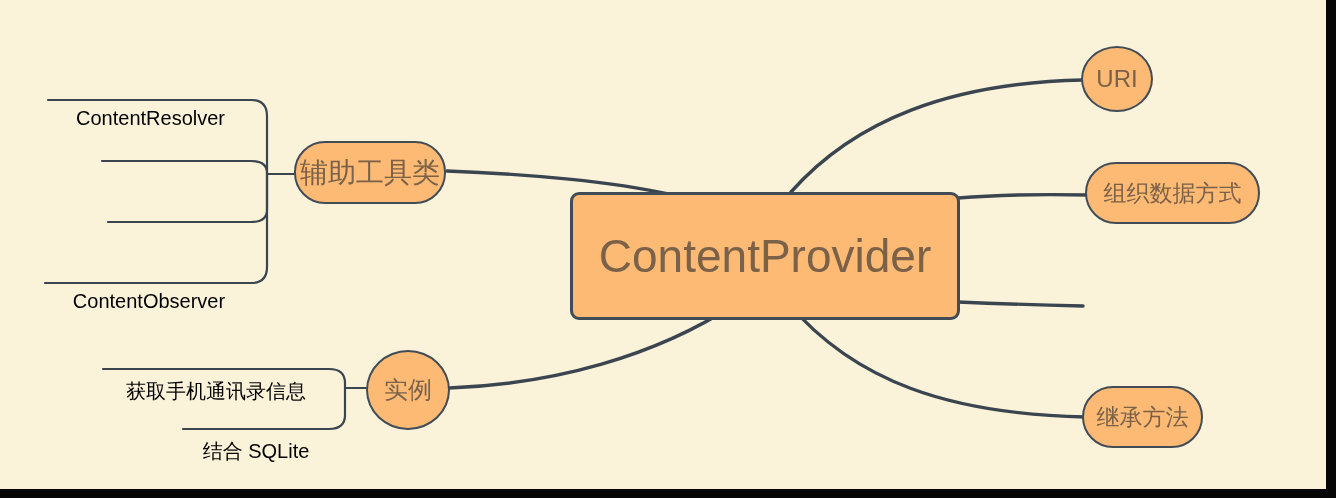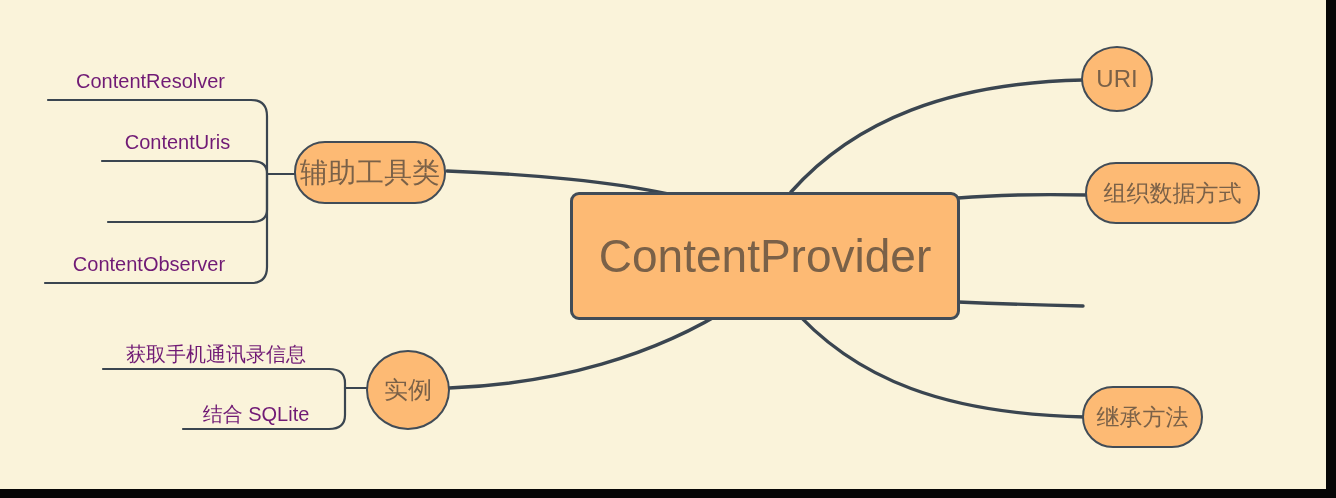--- a/index.html
+++ b/index.html
@@ -14,21 +14,21 @@
         display:flex;align-items:center;justify-content:center;color:#7A6148;white-space:nowrap;}
   .root-node{left:570px;top:192px;width:390px;height:128px;border-width:3px;border-radius:9px;
         font-size:46px;}
   .n-helper{left:294px;top:141px;width:152px;height:63px;border-radius:31px;font-size:28px;}
   .n-example{left:366px;top:350px;width:84px;height:80px;border-radius:50%;font-size:24px;}
   .n-uri{left:1081px;top:46px;width:72px;height:66px;border-radius:50%;font-size:24px;}
   .n-organize{left:1085px;top:162px;width:175px;height:62px;border-radius:31px;font-size:23px;}
   .n-mime{left:1080px;top:274px;width:202px;height:62px;border-radius:31px;font-size:23px;}
   .n-inherit{left:1082px;top:386px;width:121px;height:62px;border-radius:31px;font-size:23px;}
 
-  .childlabel{position:absolute;color:#701a75;text-align:center;white-space:nowrap;font-size:20px;}
+  .childlabel{position:absolute;color:#000000;text-align:center;white-space:nowrap;font-size:20px;margin-top:37px;}
   .c-resolver{left:48px;top:70px;width:205px;}
   .c-uris{left:102px;top:131px;width:151px;}
   .c-matcher{left:108px;top:192px;width:145px;}
   .c-observer{left:45px;top:253px;width:208px;}
   .c-contacts{left:103px;top:341px;width:226px;}
   .c-sqlite{left:183px;top:401px;width:146px;text-align:center;}
 </style>
 </head>
 <body>
 
@@ -70,20 +70,19 @@
       <span>URI</span>
     </div>
     <div class="node n-organize">
       <span>组织数据方式</span>
     </div>
     <div class="node n-inherit">
       <span>继承方法</span>
     </div>
 
     <div class="childlabel c-resolver">ContentResolver</div>
-    <div class="childlabel c-uris">ContentUris</div>
     <div class="childlabel c-observer">ContentObserver</div>
 
     <div class="childlabel c-contacts">获取手机通讯录信息</div>
     <div class="childlabel c-sqlite">结合 SQLite</div>
 
   </div>
 </div>
 
 </body></html>

